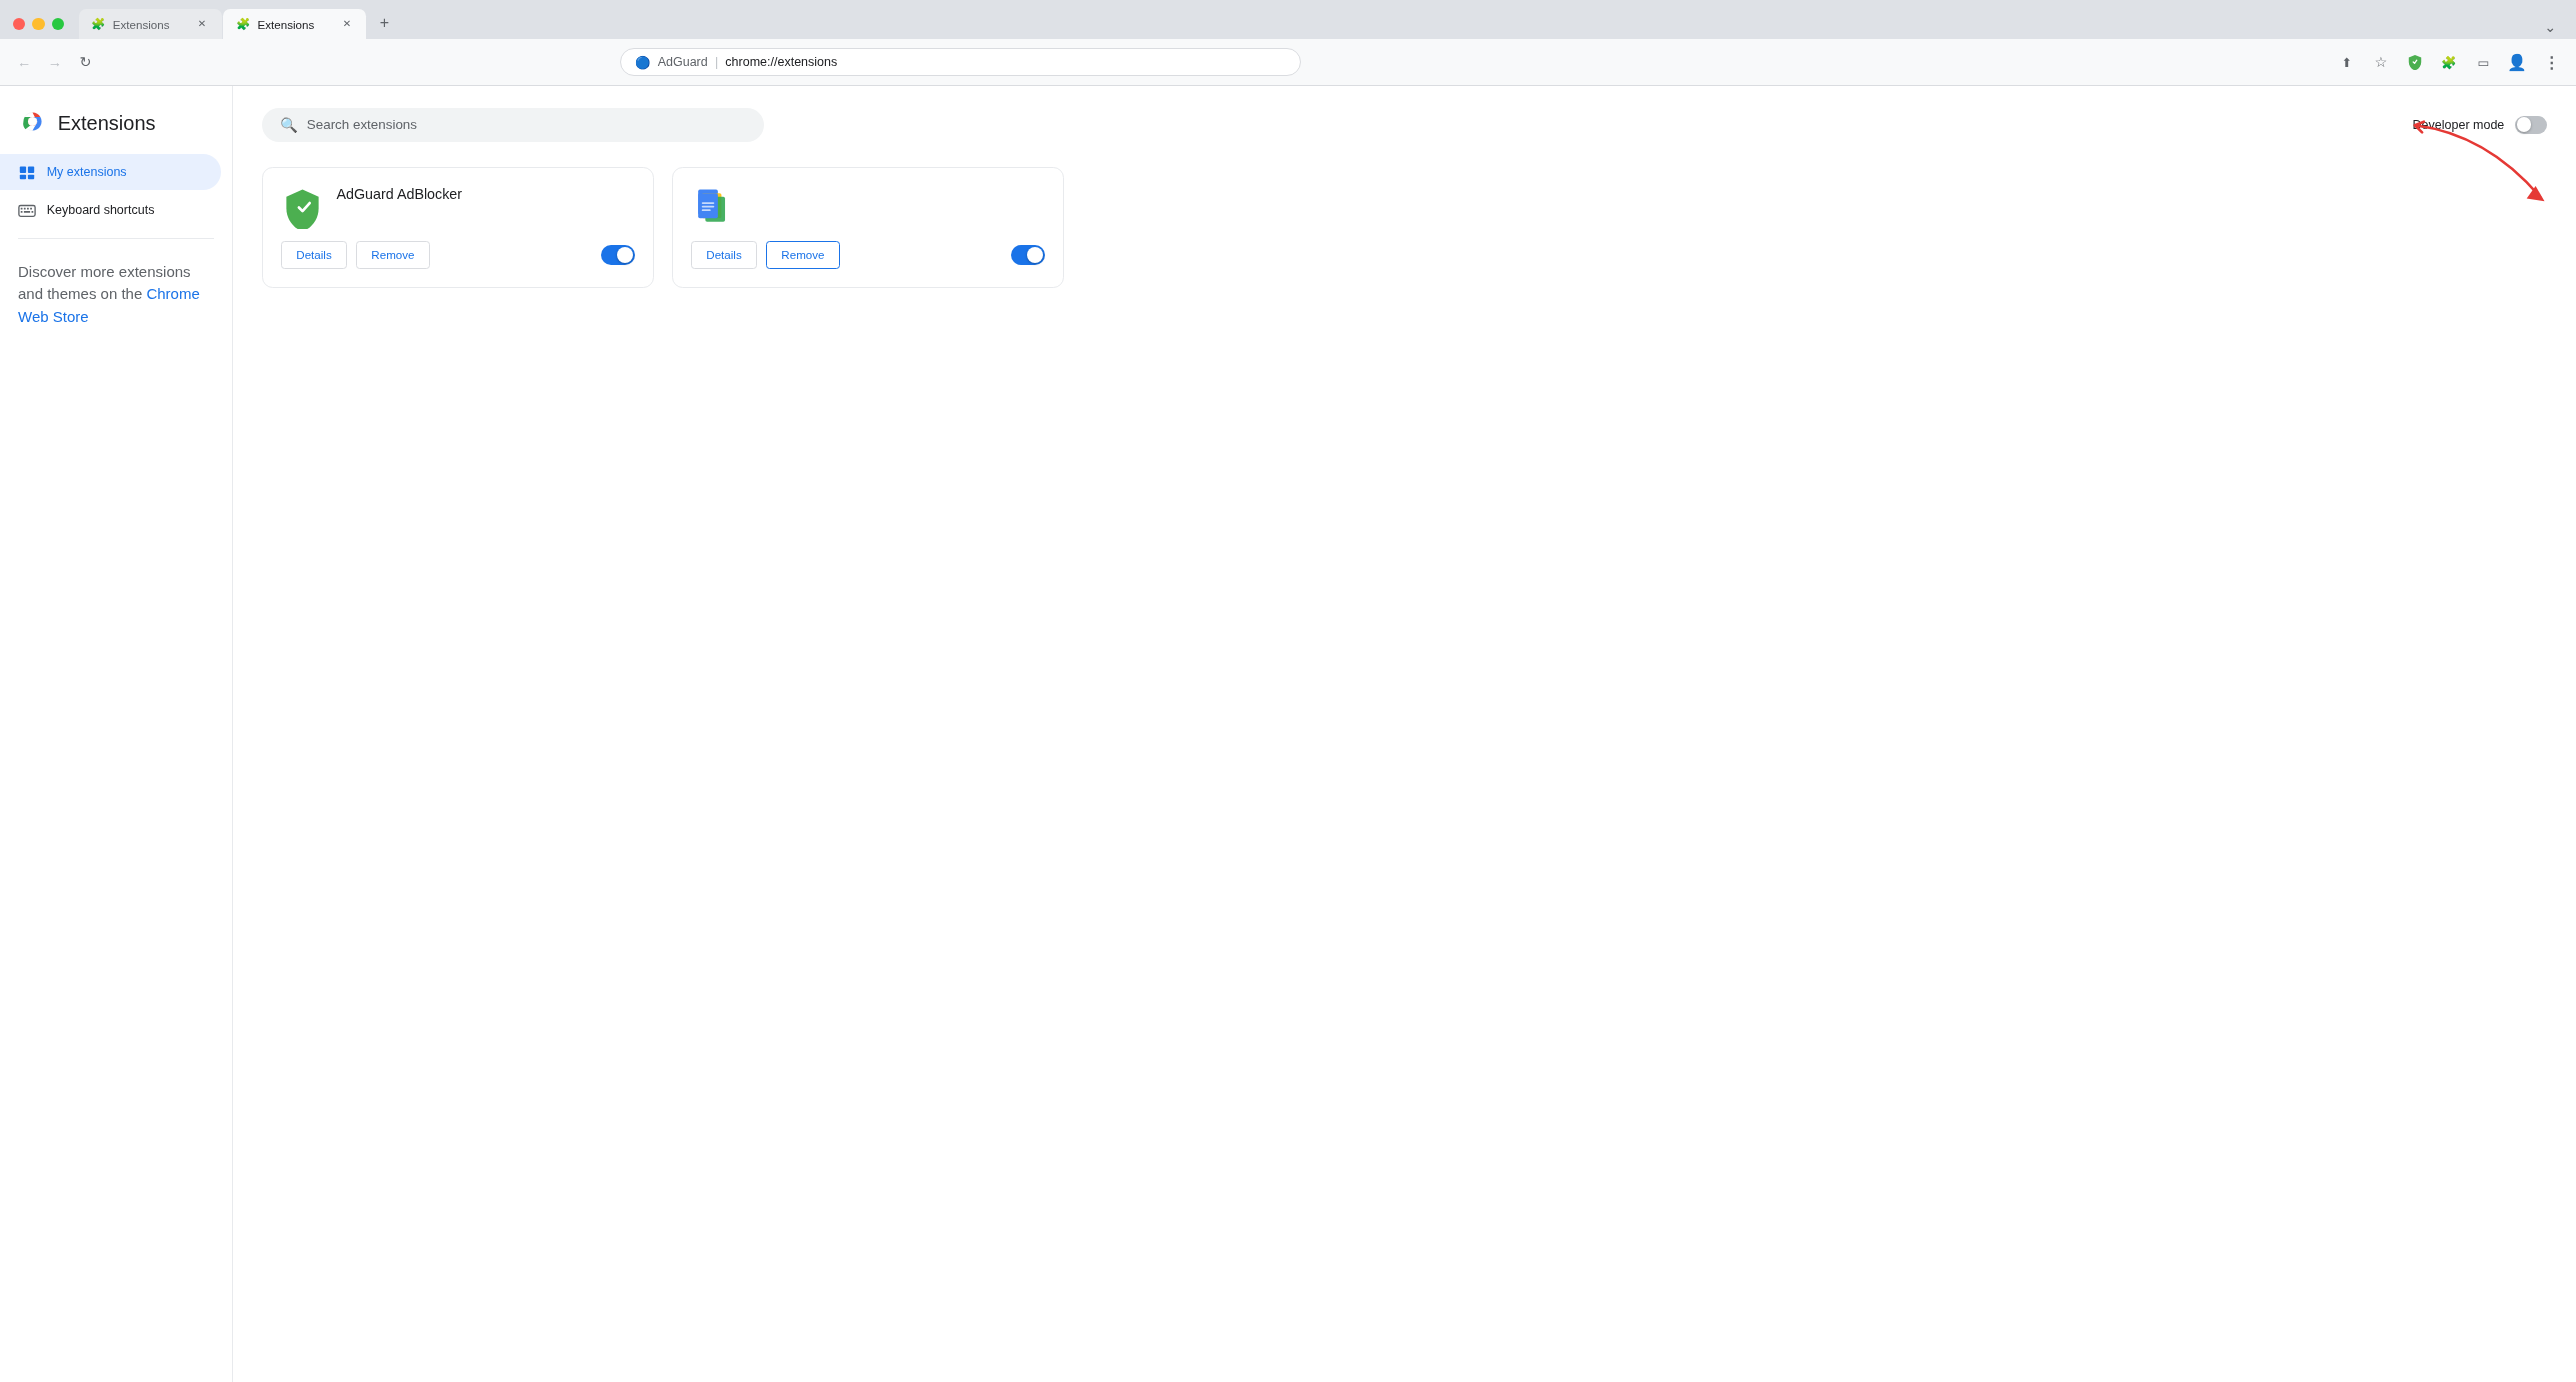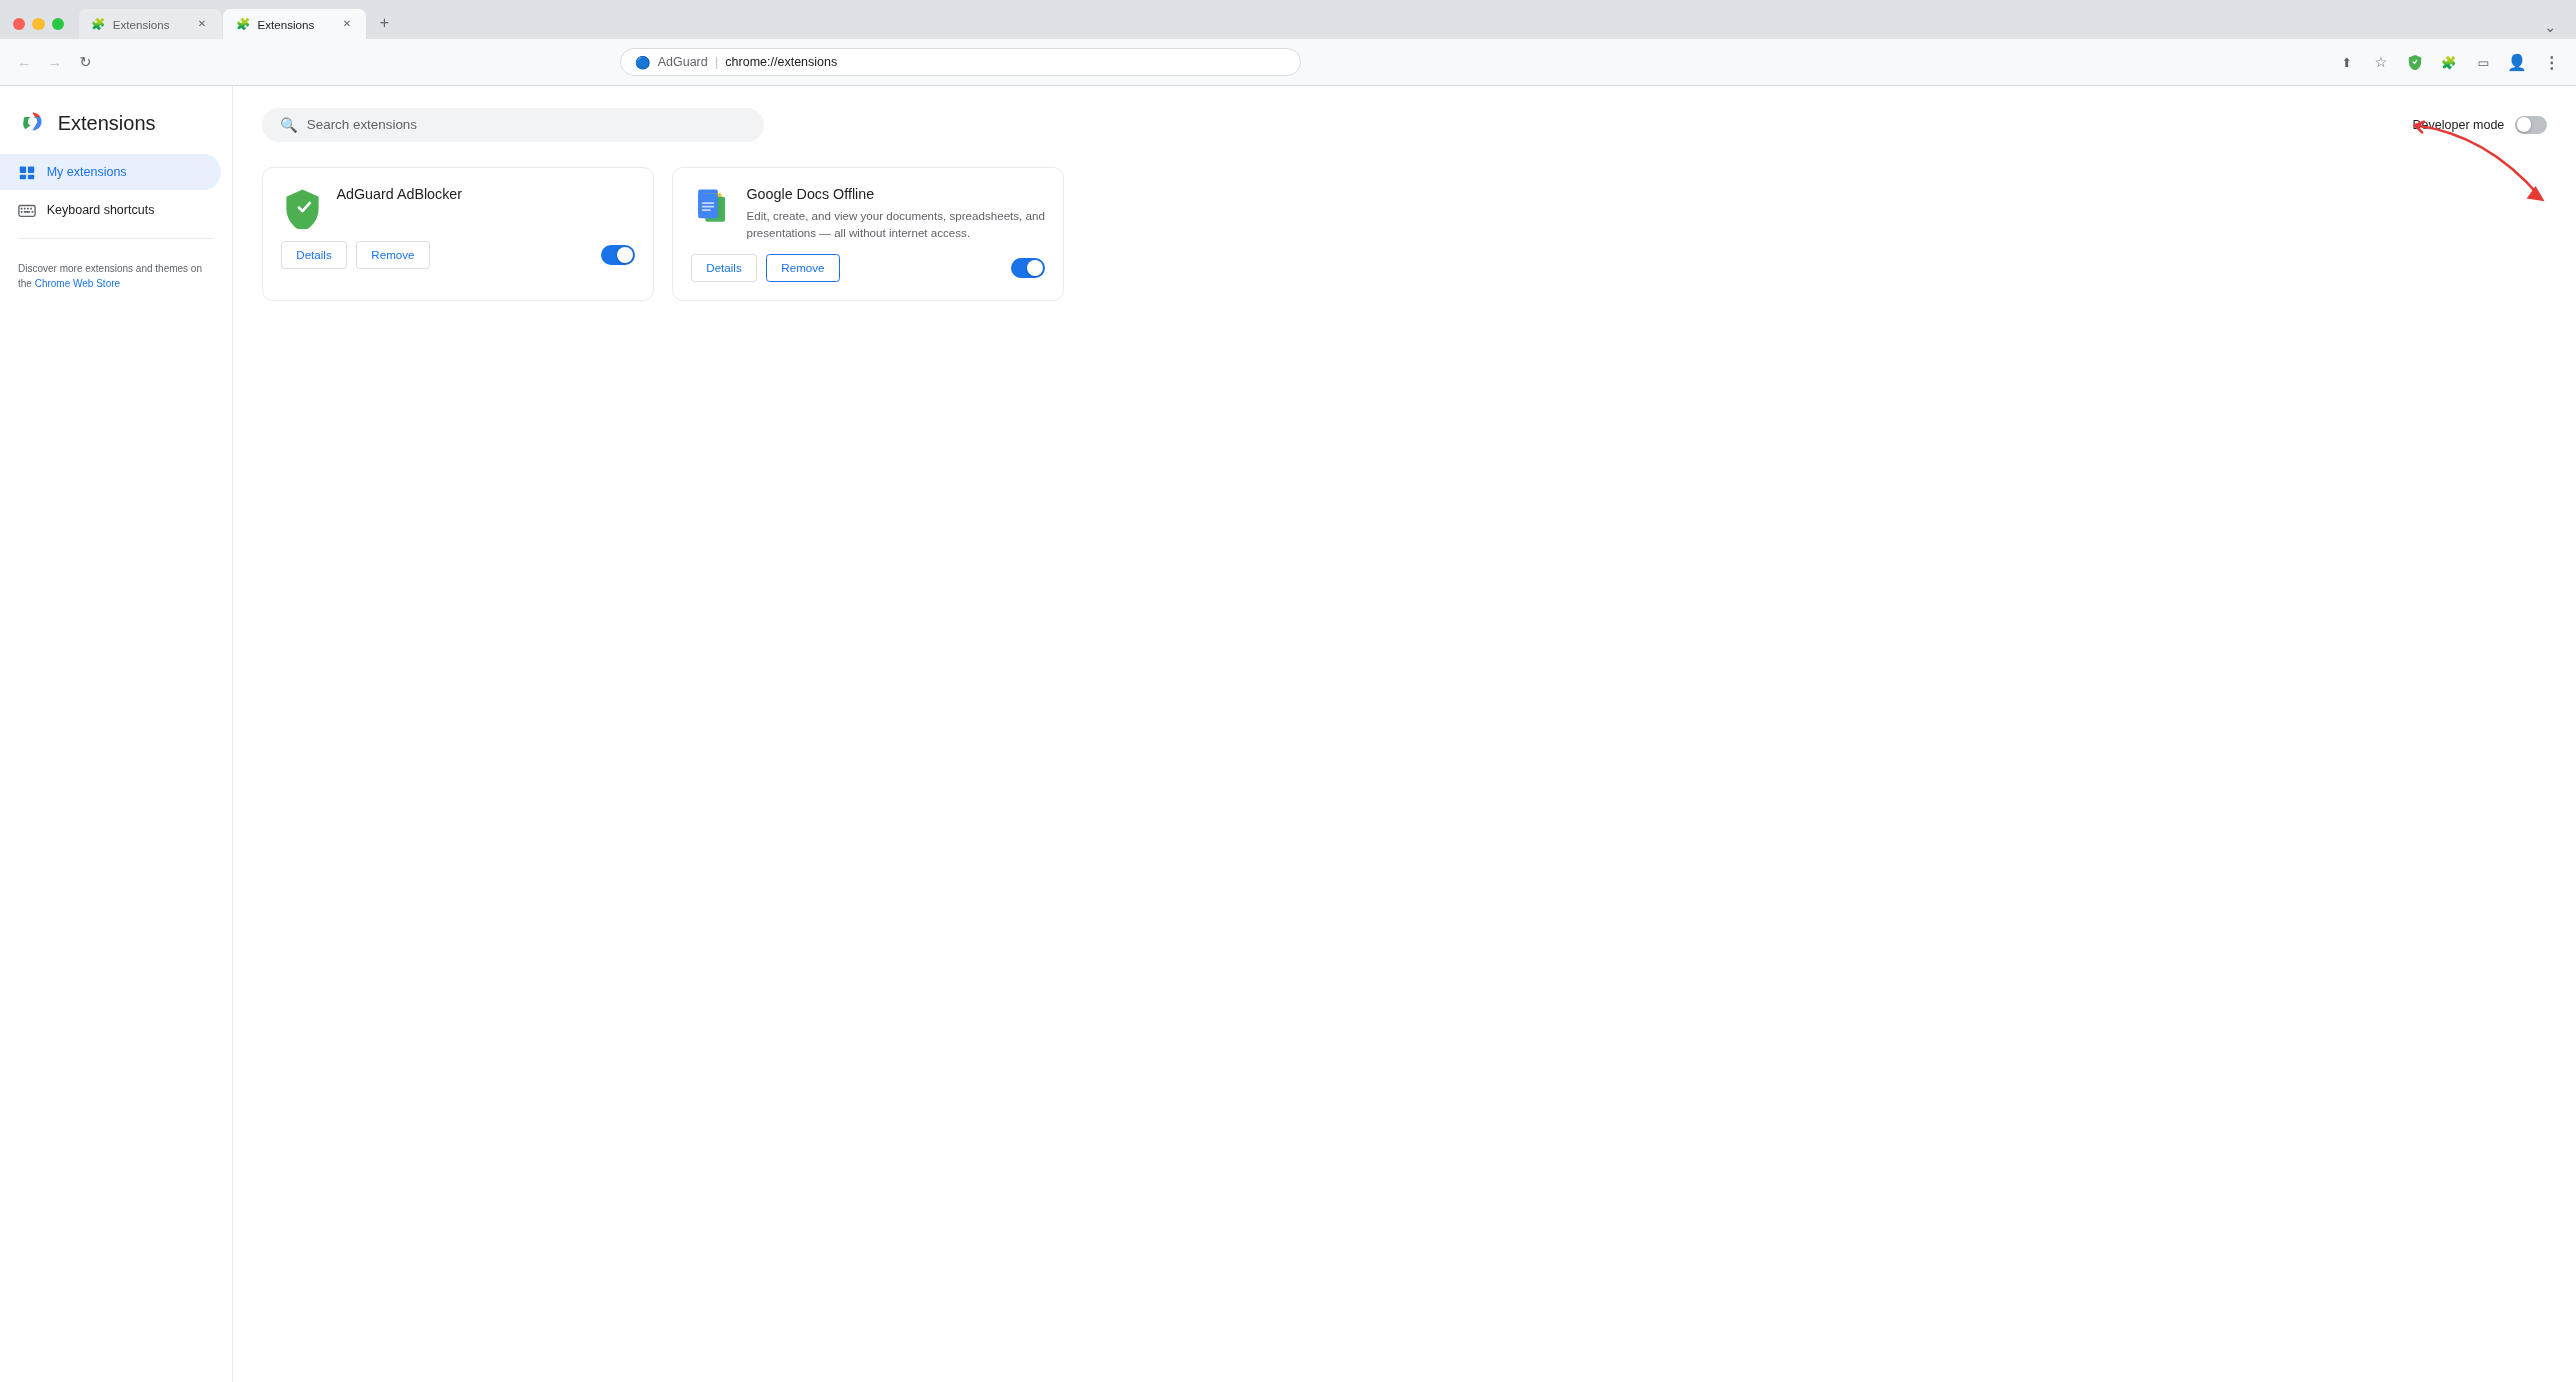--- a/index.html
+++ b/index.html
@@ -25,21 +25,21 @@
     .page { display: flex; flex: 1; background: #fff; overflow: hidden; }
 
     
     .sidebar { width: 233px; padding: 14.3px 0; background: #fff; border-right: 0.9px solid #e8eaed; display: flex; flex-direction: column; }
     .sidebar-header { display: flex; align-items: center; gap: 10.7px; padding: 7.2px 18px 14.3px; }
     .sidebar-nav { display: flex; flex-direction: column; gap: 1.8px; }
     .sidebar-item { display: flex; align-items: center; gap: 10.7px; padding: 9px 18px; cursor: pointer; border-radius: 0 21.5px 21.5px 0; margin-right: 10.7px; font-size: 12.5px; color: #202124; }
     .sidebar-item.active { background: #e8f0fe; color: #1a73e8; font-weight: 500; }
     .sidebar-item-icon { width: 18px; height: 18px; display: flex; align-items: center; justify-content: center; font-size: 14.3px; }
     .sidebar-divider { height: 0.9px; background: #e8eaed; margin: 10.7px 18px; }
-    .sidebar-discover { padding: 10.7px 18px; font-size: 10px; color: #5f6368; line-height: 1.5; }
+    .sidebar-discover { padding: 10.7px 18px; font-size: 15px; color: #5f6368; line-height: 1.5; }
     .sidebar-discover a { color: #1a73e8; text-decoration: none; }
 
     
     .main { flex: 1; padding: 21.5px 29px; overflow-y: auto; position: relative; }
     .main-header { display: flex; align-items: center; justify-content: space-between; margin-bottom: 25px; }
     .search-bar { display: flex; align-items: center; gap: 9px; background: #f1f3f4; border-radius: 21.5px; padding: 9px 18px; width: 502px; font-size: 13.4px; color: #5f6368; }
     .developer-mode { display: flex; align-items: center; gap: 10.7px; font-size: 12.5px; color: #202124; }
 
     
     .toggle { width: 32px; height: 18px; background: #bdc1c6; border-radius: 9px; cursor: pointer; position: relative; transition: background 0.2s; }
@@ -247,24 +247,20 @@
                 <rect x="12" y="8" width="22" height="28" rx="2" fill="#FBBC04" opacity="0.9"></rect>
                 <rect x="16" y="12" width="22" height="28" rx="2" fill="#34A853" opacity="0.9"></rect>
 
                 <rect x="8" y="8" width="22" height="28" rx="2" fill="#4285F4"></rect>
 
                 <rect x="12" y="18" width="14" height="2" rx="1" fill="rgba(255,255,255,0.7)"></rect>
                 <rect x="12" y="22" width="14" height="2" rx="1" fill="rgba(255,255,255,0.7)"></rect>
                 <rect x="12" y="26" width="10" height="2" rx="1" fill="rgba(255,255,255,0.7)"></rect>
               </svg>
             </div>
-            <div class="extension-info">
-              <div class="extension-name">Google Docs Offline</div>
-              <div class="extension-desc">Edit, create, and view your documents, spreadsheets, and presentations — all without internet access.</div>
-            </div>
           </div>
           <div class="extension-actions">
             <button class="btn">Details</button>
             <button class="btn remove-active">Remove</button>
             <div class="extension-toggle">
               <div class="ext-toggle"></div>
             </div>
           </div>
         </div>
 

